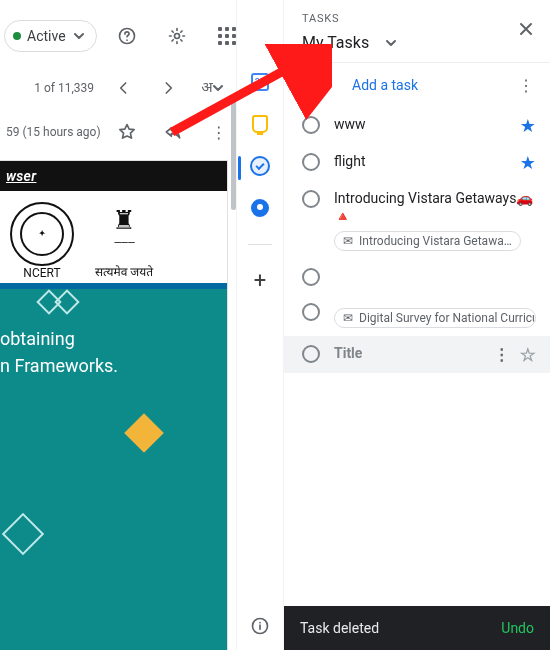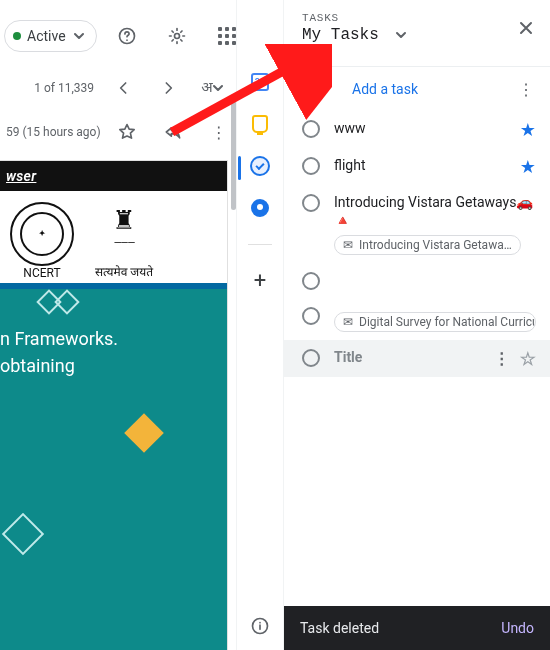--- a/index.html
+++ b/index.html
@@ -113,23 +113,23 @@
   .rail-contacts::after{content:""; position:absolute; left:50%; top:45%; transform:translate(-50%,-50%); width:6px; height:6px; background:#fff; border-radius:50%;}
   .rail-plus { font-size:22px; color:#3c4043; line-height:1; }
   .rail-info { position:absolute; bottom:14px; left:50%; transform:translateX(-50%); color:#5f6368;}
   
   .scrub { position:absolute; left:231px; top:100px; width:5px; height:110px; background:#c0c3c7; border-radius:3px; }
   
   .tasks {
     position:absolute; left:284px; top:0; right:0; height:650px; background:#fff;
     display:flex; flex-direction:column;
   }
-  .t-head { padding:12px 14px 22px 18px; border-bottom:1px solid #eceff1; position:relative;font-family:Liberation Mono, monospace;}
+  .t-head { padding:12px 14px 10px 18px; border-bottom:1px solid #eceff1; position:relative;}
   .t-label { font-size:11px; letter-spacing:.8px; color:#5f6368; }
-  .t-title { display:flex; align-items:center; gap:16px; font-size:16px; color:#202124; margin-top:2px;}
+  .t-title { display:flex; align-items:center; gap:16px; font-size:16px; color:#202124; margin-top:8px;}
   .t-close { position:absolute; right:10px; top:14px; color:#5f6368; font-size:18px; cursor:pointer; padding:6px;}
   .t-addrow {
     display:flex; align-items:center; gap:30px; padding:12px 14px 12px 18px;
     color:#1a73e8; font-size:14px; position:relative;
   }
   .add-ico { width:20px; height:20px; border:2px solid #1a73e8; border-radius:50%; position:relative;}
   .add-ico::before{content:""; position:absolute; left:3px; top:6px; width:7px; height:3px; border-left:2px solid #1a73e8; border-bottom:2px solid #1a73e8; transform:rotate(-45deg);}
   .add-ico::after{content:"+"; position:absolute; right:-3px; bottom:-3px; font-size:11px; color:#1a73e8; background:#fff; font-weight:700;}
   .t-menu { position:absolute; right:16px; top:50%; transform:translateY(-50%); color:#5f6368; cursor:pointer;}
   .vdots::before { content:"⋮"; font-size:16px; }
@@ -154,21 +154,21 @@
   .chip-mail .env { font-size:12px; }
   .star { color:#1a73e8; font-size:18px; cursor:pointer; margin-top:0; }
   .star.off { color:#9aa0a6; }
   .row-actions { display:flex; align-items:center; gap:10px; color:#5f6368; }
   
   .toast {
     position:absolute; left:0; right:0; bottom:0; height:44px;
     background:#202124; color:#e8eaed; display:flex; align-items:center;
     padding:0 16px; font-size:14px;
   }
-  .toast .undo { margin-left:auto; color:#c4b5fd; cursor:pointer; }
+  .toast .undo { margin-left:auto; color:#22c55e; cursor:pointer; }
   
   .arrow { position:absolute; left:162px; top:44px; pointer-events:none; }
   
   .svg-ico { width:20px; height:20px; display:block; }
   .stroke { stroke:#5f6368; stroke-width:2; fill:none; stroke-linecap:round; stroke-linejoin:round;}
 </style>
 </head>
 <body>
 
 <div class="gmail">
@@ -256,22 +256,22 @@
         <span class="cap">NCERT</span>
       </div>
       <div class="stamp emblem">
         <span class="cap">सत्यमेव जयते</span>
       </div>
     </div>
     <div class="teal">
       <span class="deco-out" style="left:40px; top:4px;"></span>
       <span class="deco-out" style="left:58px; top:4px;"></span>
       <div class="txt">
+        <div>obtaining</div>
         <div>n Frameworks.</div>
-        <div>obtaining</div>
       </div>
       <span class="deco-sq" style="left:130px; top:130px;"></span>
       <span class="deco-out" style="left:8px; top:230px; width:30px; height:30px;"></span>
     </div>
   </div>
 </div>
 
 <div class="scrub"></div>
 
 <div class="sidepanel-rail">

